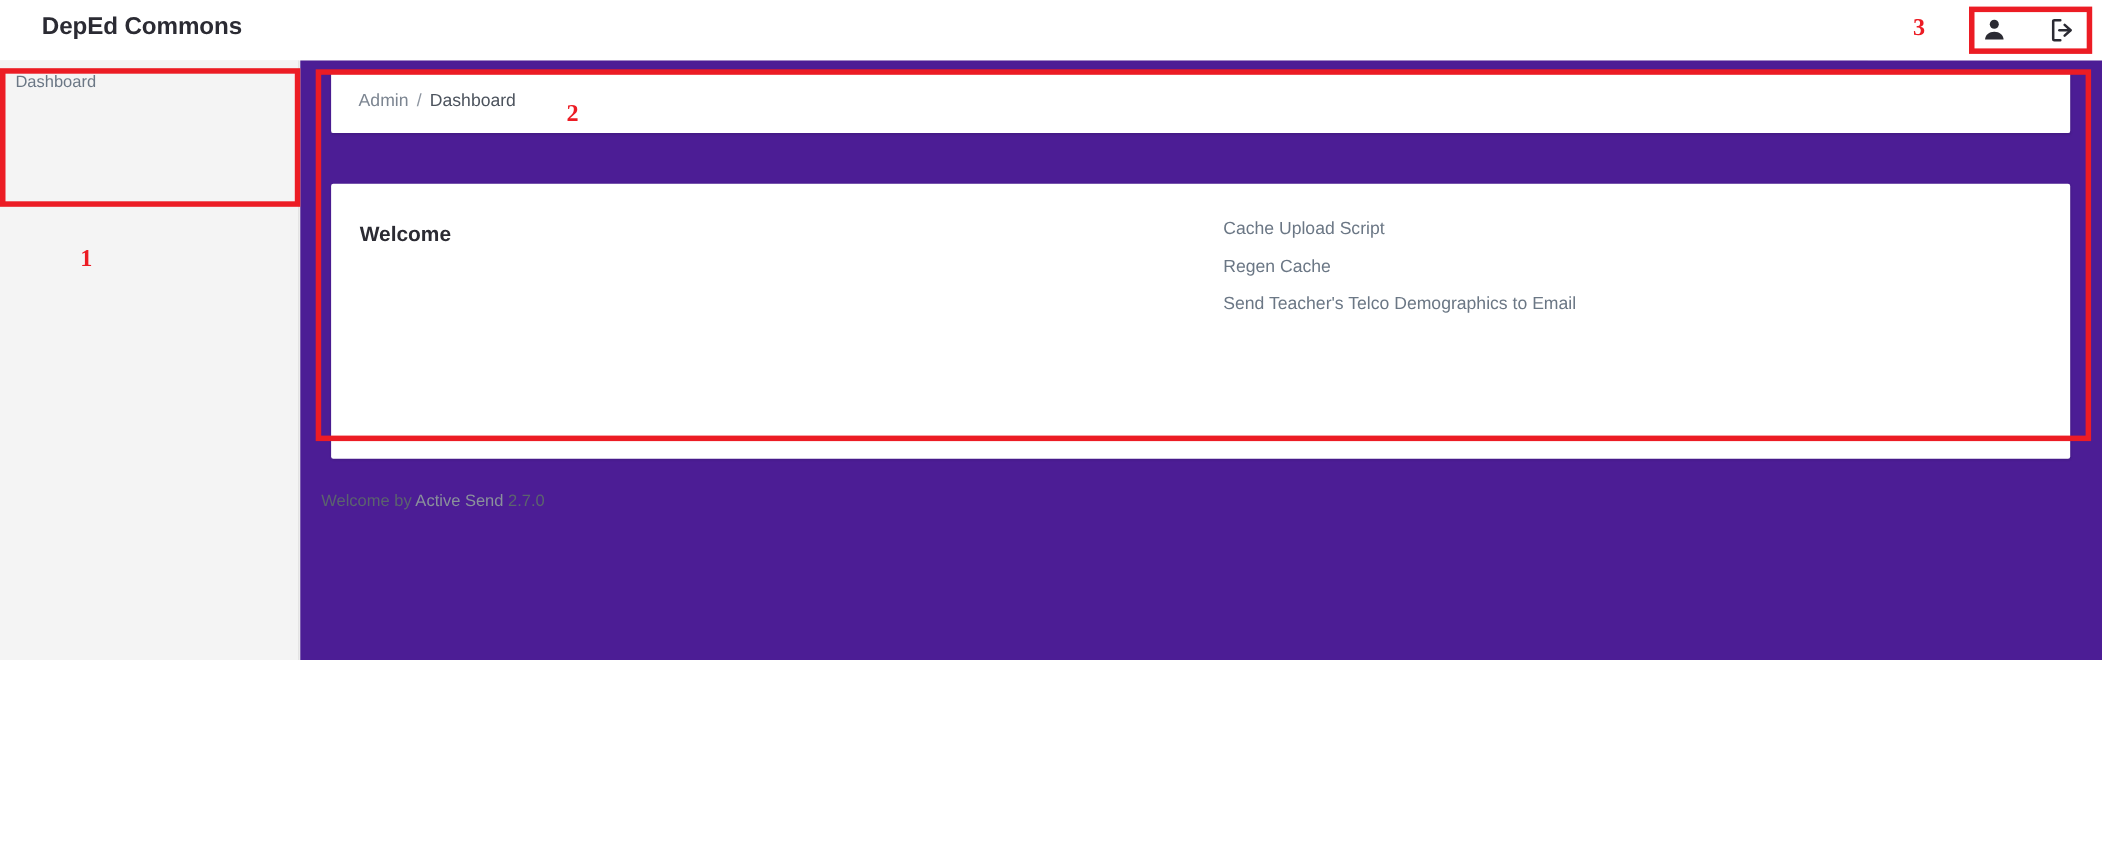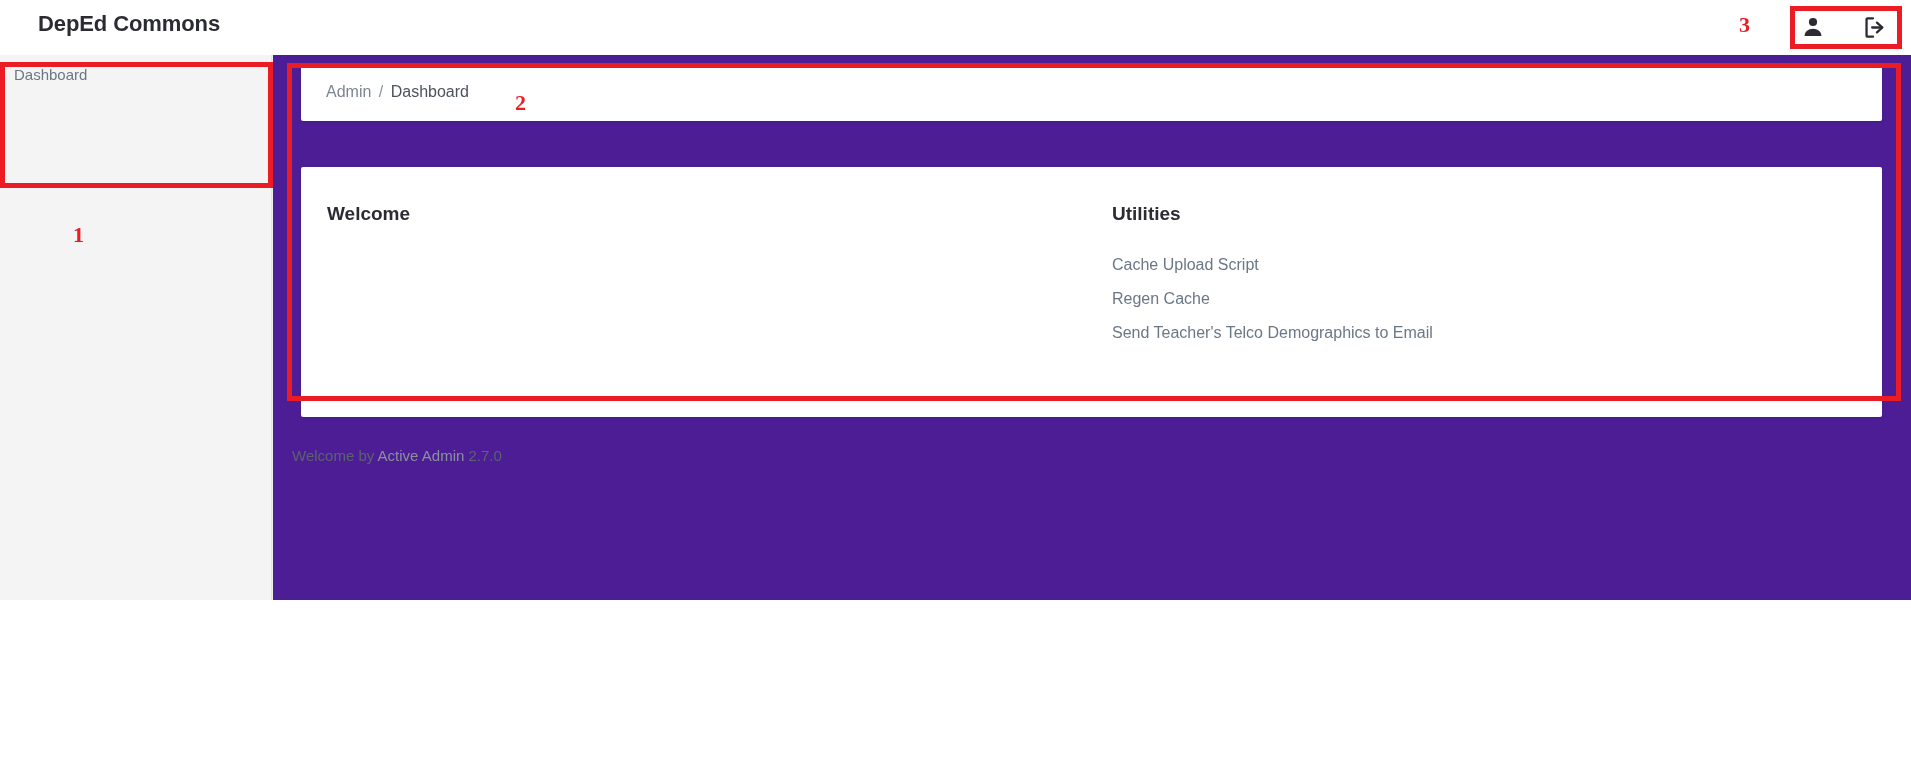--- a/index.html
+++ b/index.html
@@ -268,41 +268,40 @@
       </div>
     </div>
 
     <div class="panel" id="dashboard-panel">
 
       <div class="col-welcome">
         <h3 class="panel-heading">Welcome</h3>
       </div>
 
       <div class="col-utilities">
-        <h3 class="panel-heading">Utilities</h3>
         <ul class="util-list">
           <li>
             <a class="util-link" href="#">Cache Upload Script</a>
           </li>
           <li>
             <a class="util-link" href="#">Regen Cache</a>
           </li>
           <li>
             <a class="util-link" href="#">Send Teacher's Telco Demographics to Email</a>
           </li>
         </ul>
       </div>
 
     </div>
   </div>
 
   <div id="footer">
     <div id="footer-inner">
       <span>Welcome by</span>
-      <span class="aa-link">Active Admin</span>
+      <span class="aa-link">Active Send</span>
       <span>2.7.0</span>
     </div>
   </div>
 
 </div>
 
 <div class="anno-box" id="anno-box-1"></div>
 <div class="anno-box" id="anno-box-2"></div>
 <div class="anno-box" id="anno-box-3"></div>
 

